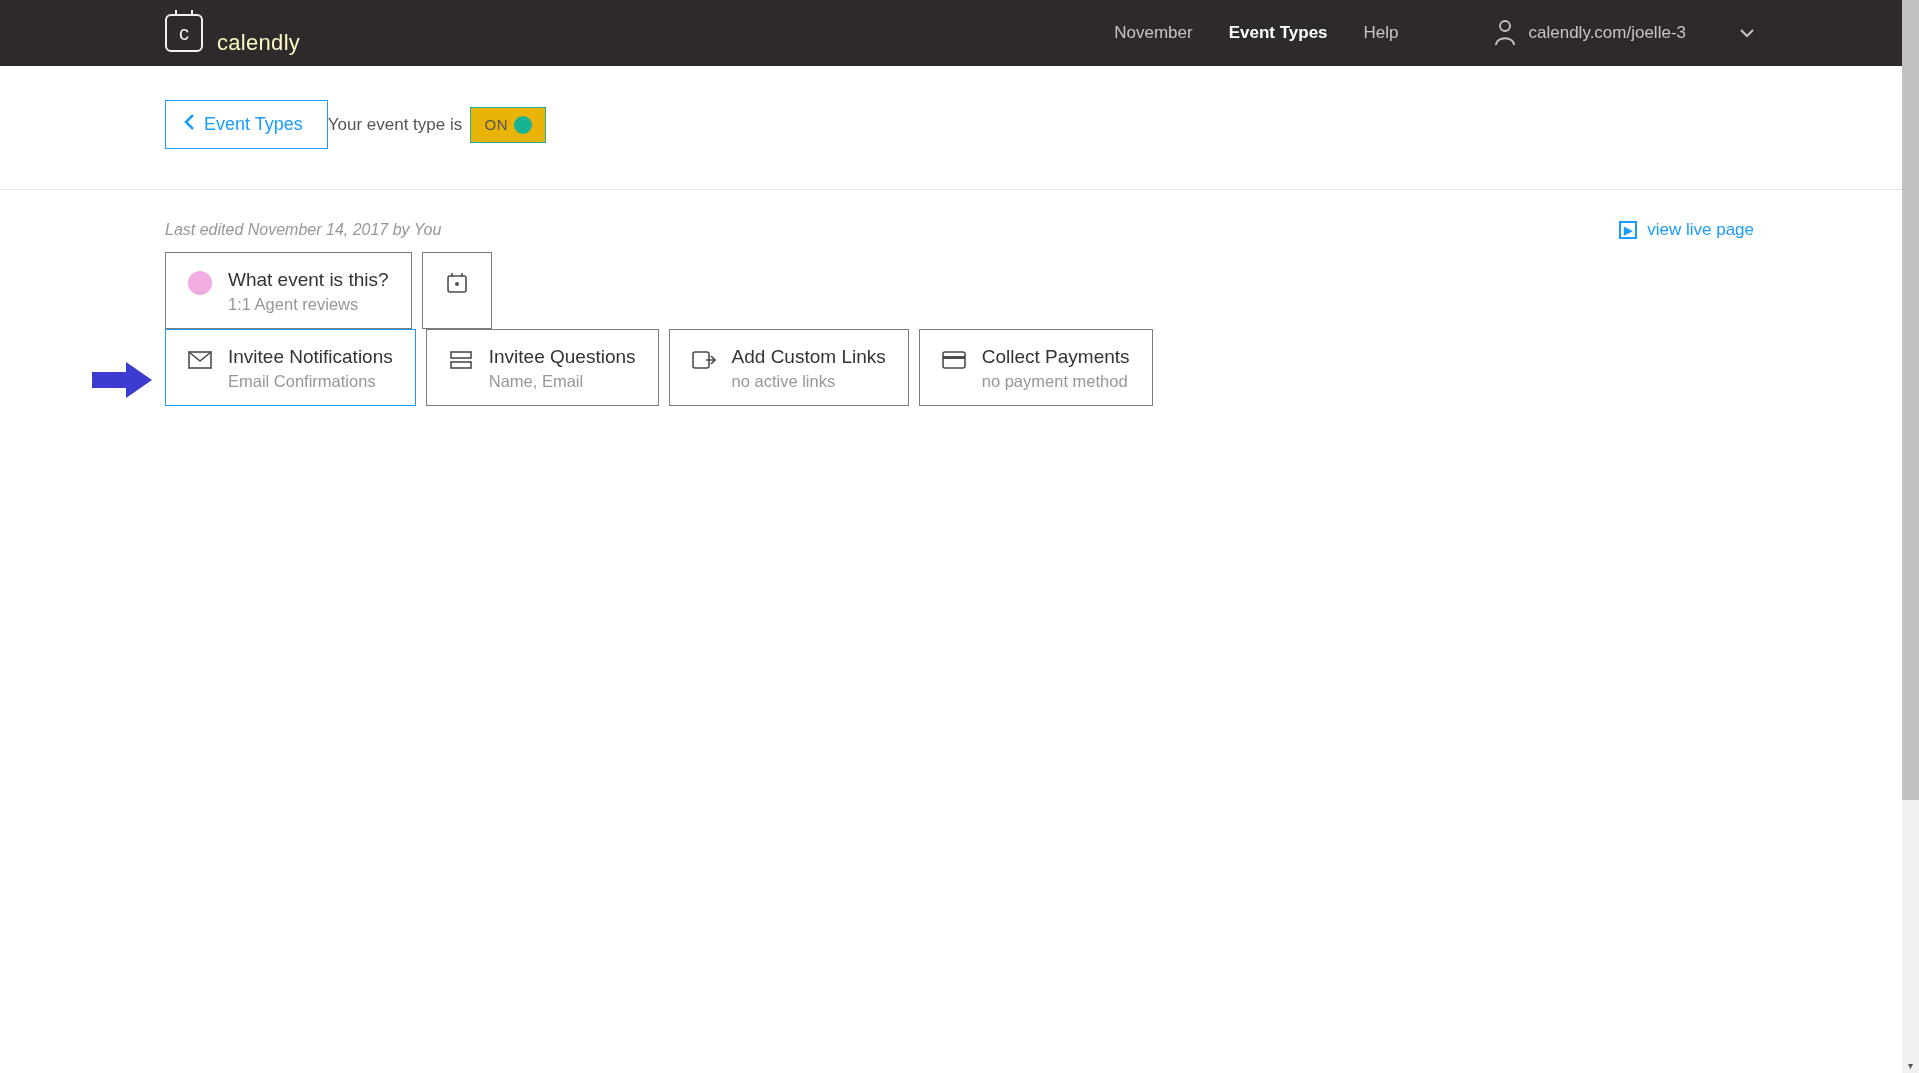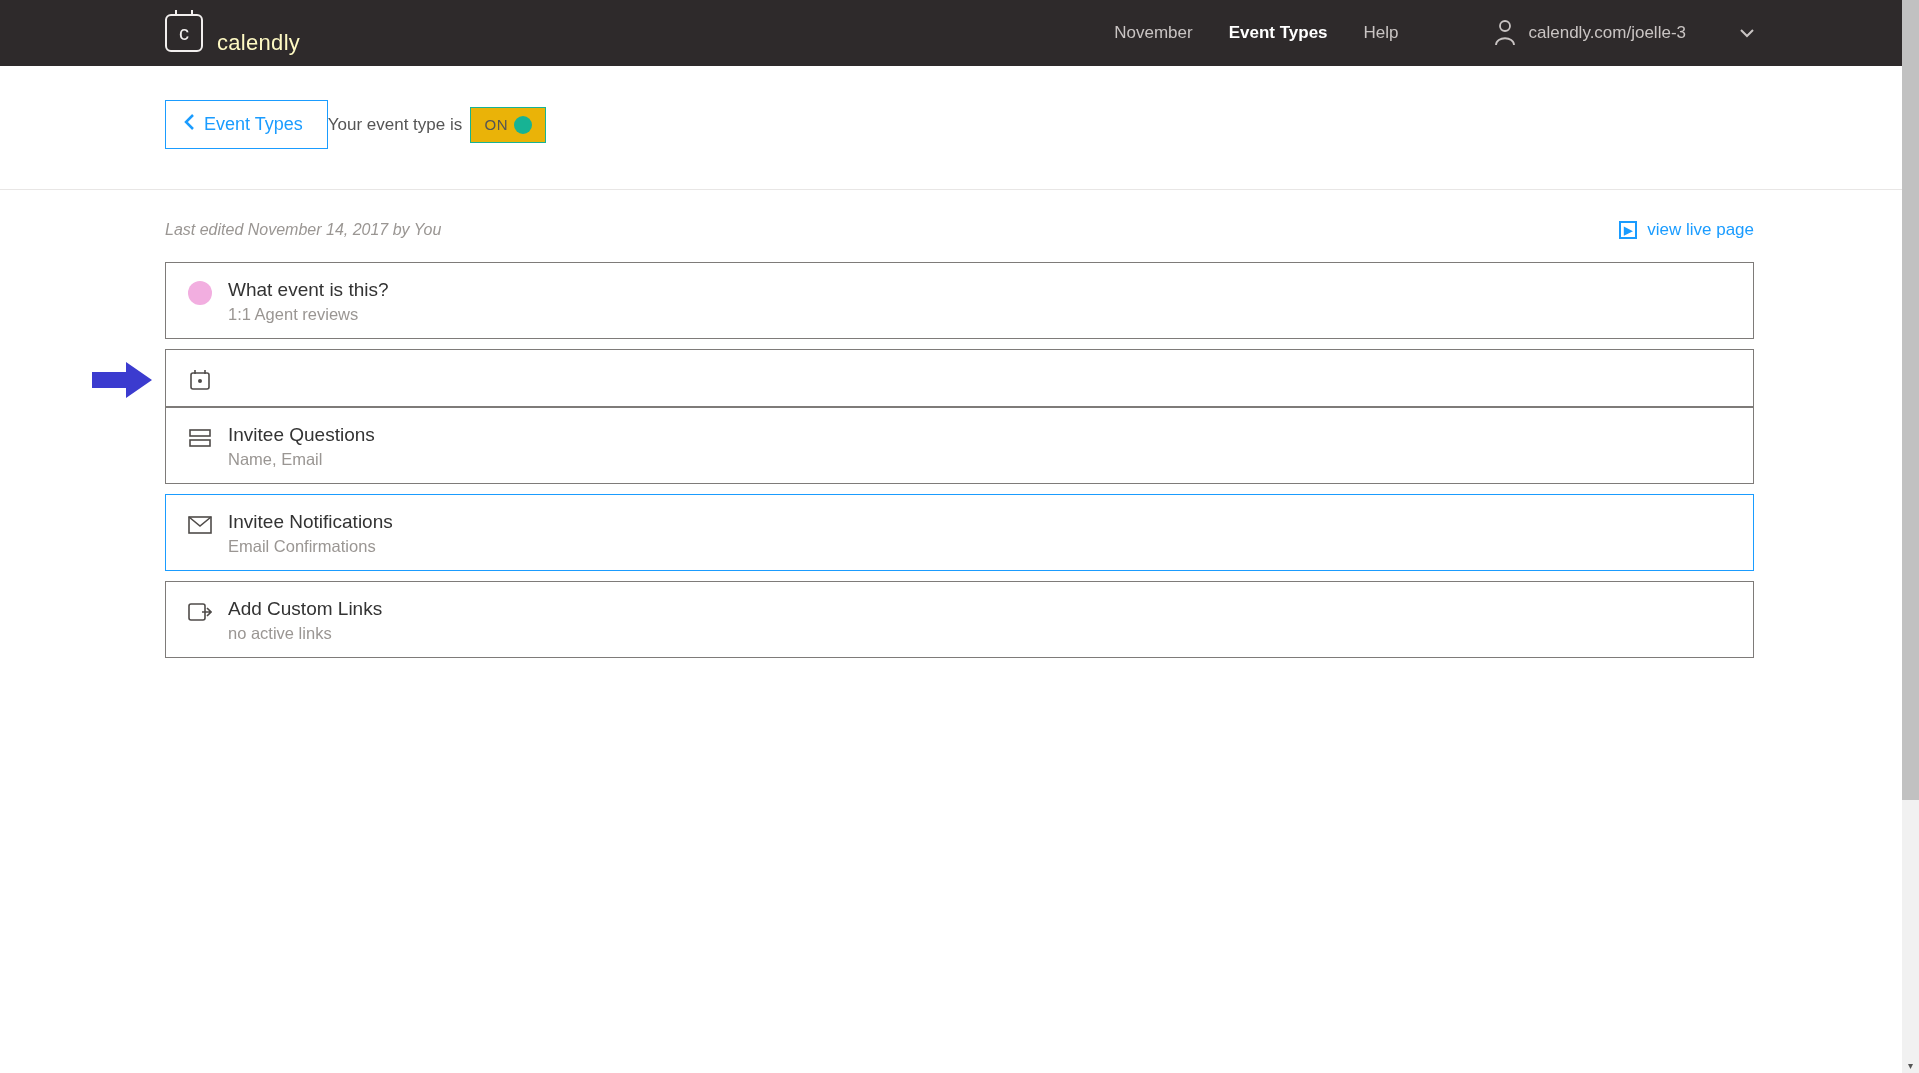--- a/index.html
+++ b/index.html
@@ -137,41 +137,41 @@
   .toggle-dot { width:18px;height:18px;border-radius:50%;background:#17b394; }
   
   .content {
     padding: 30px 165px 0 165px;
     position:relative;
   }
   .meta-row {
     display:flex;
     justify-content:space-between;
     align-items:center;
-    margin-bottom:22px;
+    margin-bottom:12px;
   }
   .last-edited {
     color:#9a9693;
     font-style:italic;
     font-size:16px;
   }
   .view-live {
     color:#1a9cff;
     font-size:17px;
     display:flex;
     align-items:center;
     gap:10px;
     cursor:pointer;
   }
   .view-live-icon {
     width:18px;height:18px;border:2px solid #1a9cff;
     display:flex;align-items:center;justify-content:center;
     font-size:11px;font-weight:900;color:#1a9cff;
   }
-  .cards { display:flex; flex-direction:column; gap:10px; }
+  .cards { display:flex; gap:10px; }
   .card {
     border:1px solid #7e7b79;
     padding:16px 22px 14px 22px;
     display:flex;
     align-items:flex-start;
     gap:16px;
     cursor:pointer;
     background:#fff;
   }
   .card.selected { border:1.3px solid #1a9cff; }
@@ -311,59 +311,71 @@
           <circle cx="11" cy="12" r="2" fill="#4f4b49"></circle>
         </svg>
       </div>
     </div>
 
   </div>
 
 
   <div class="cards">
 
+    <div class="card selected">
+      <div class="card-icon">
+        <svg width="24" height="18" viewBox="0 0 24 18">
+          <rect x="1" y="1" width="22" height="16" fill="none" stroke="#4f4b49" stroke-width="1.6"></rect>
+          <path d="M1 1 L12 10 L23 1" fill="none" stroke="#4f4b49" stroke-width="1.6"></path>
+        </svg>
+      </div>
+      <div class="card-body">
+        <span class="card-title">Invitee Notifications</span>
+        <span class="card-sub">Email Confirmations</span>
+      </div>
+    </div>
+
     <div class="card">
       <div class="card-icon">
         <svg width="22" height="20" viewBox="0 0 22 20">
           <rect x="1" y="2" width="20" height="6" fill="none" stroke="#4f4b49" stroke-width="1.6"></rect>
           <rect x="1" y="12" width="20" height="6" fill="none" stroke="#4f4b49" stroke-width="1.6"></rect>
         </svg>
       </div>
       <div class="card-body">
         <span class="card-title">Invitee Questions</span>
         <span class="card-sub">Name, Email</span>
       </div>
     </div>
 
-    <div class="card selected">
-      <div class="card-icon">
-        <svg width="24" height="18" viewBox="0 0 24 18">
-          <rect x="1" y="1" width="22" height="16" fill="none" stroke="#4f4b49" stroke-width="1.6"></rect>
-          <path d="M1 1 L12 10 L23 1" fill="none" stroke="#4f4b49" stroke-width="1.6"></path>
-        </svg>
-      </div>
-      <div class="card-body">
-        <span class="card-title">Invitee Notifications</span>
-        <span class="card-sub">Email Confirmations</span>
-      </div>
-    </div>
-
     <div class="card">
       <div class="card-icon">
         <svg width="24" height="20" viewBox="0 0 24 20">
           <rect x="1" y="2" width="16" height="16" rx="2" fill="none" stroke="#4f4b49" stroke-width="1.6"></rect>
           <path d="M14 10 L23 10 M19 6 L23 10 L19 14" fill="none" stroke="#4f4b49" stroke-width="1.6"></path>
         </svg>
       </div>
       <div class="card-body">
         <span class="card-title">Add Custom Links</span>
         <span class="card-sub">no active links</span>
       </div>
     </div>
 
+    <div class="card" style="padding-bottom:2px;">
+      <div class="card-icon">
+        <svg width="24" height="18" viewBox="0 0 24 18">
+          <rect x="1" y="1" width="22" height="16" rx="2" fill="none" stroke="#4f4b49" stroke-width="1.6"></rect>
+          <rect x="1" y="5" width="22" height="3" fill="#4f4b49"></rect>
+        </svg>
+      </div>
+      <div class="card-body">
+        <span class="card-title">Collect Payments</span>
+        <span class="card-sub">no payment method</span>
+      </div>
+    </div>
 
   </div>
 
   <div class="annotation-arrow">
     <svg width="60" height="36" viewBox="0 0 60 36">
       <path d="M0 10 L34 10 L34 0 L60 18 L34 36 L34 26 L0 26 Z" fill="#3b3bcf"></path>
     </svg>
   </div>
 
 </div>

